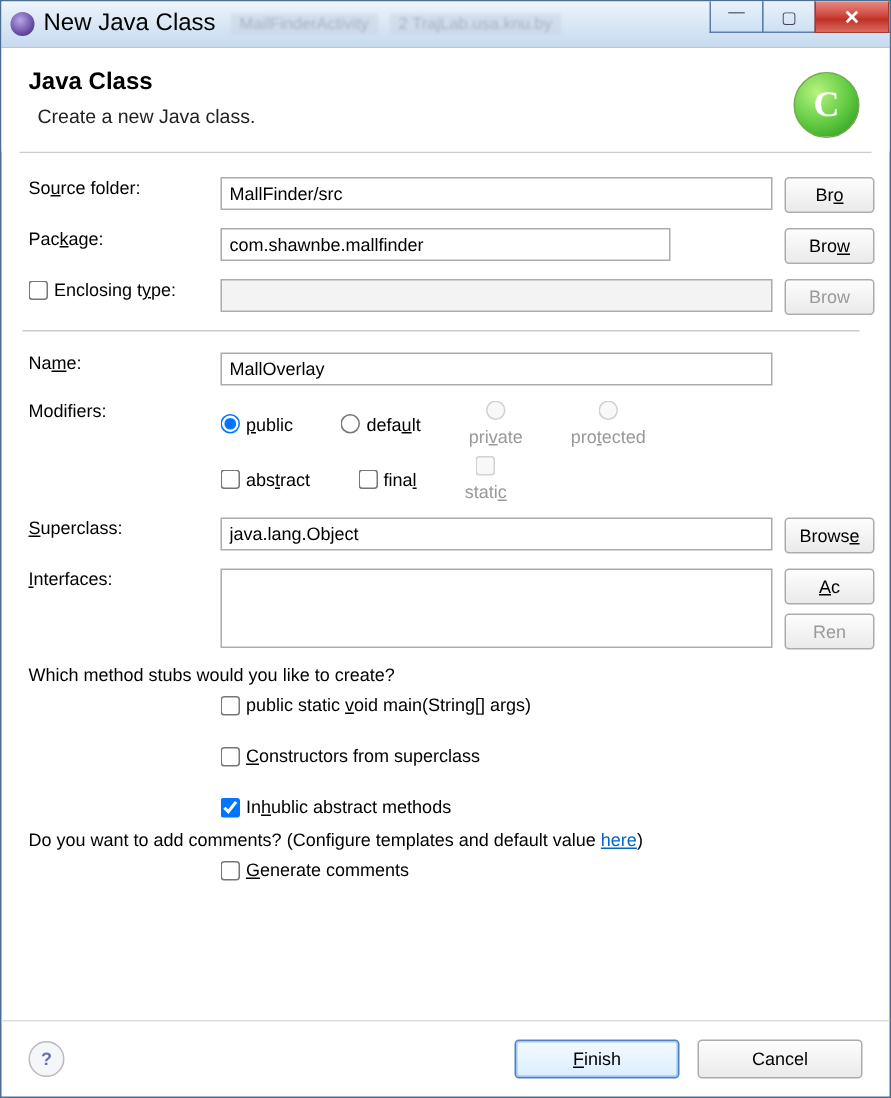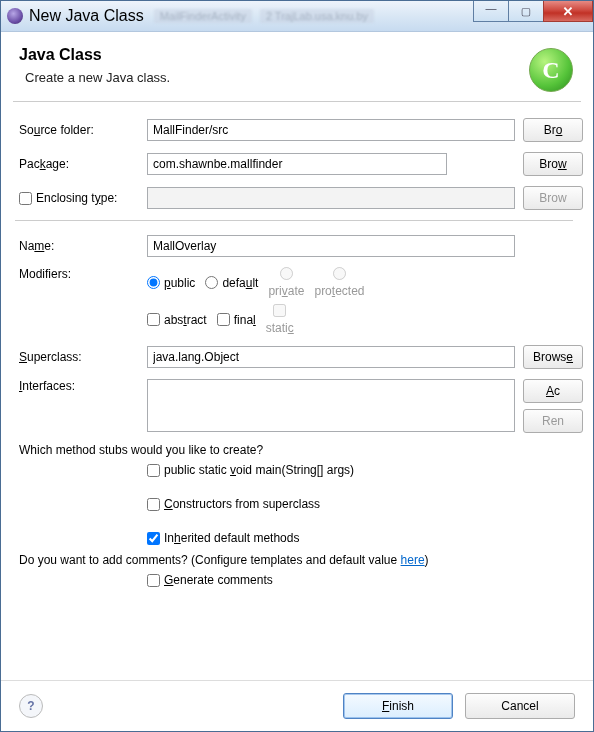--- a/index.html
+++ b/index.html
@@ -125,21 +125,20 @@
   margin: 0 12px;
 }
 
 .content {
   padding: 16px 0 10px 18px;
   flex: 1 1 auto;
   overflow: hidden;
 }
 .row {
   display: flex;
-  align-items: center;
   margin-bottom: 10px;
   gap: 8px;
 }
 .row.top { align-items: flex-start; }
 .row .label {
   width: 120px;
   text-align: left;
 }
 .underline { text-decoration: underline; }
 .text-input {
@@ -173,21 +172,21 @@
 .side-btn[disabled] {
   color: #9a9a9a;
 }
 .side-col {
   display: flex;
   flex-direction: column;
   gap: 6px;
 }
 .radios, .checks {
   display: flex;
-  gap: 10px;
+  gap: 32px;
   align-items: center;
 }
 .radio-item, .check-item {
   display: flex;
   align-items: center;
   gap: 4px;
 }
 .radio-item input, .check-item input {
   margin: 0;
 }
@@ -389,21 +388,21 @@
       <label class="check-item" style="margin-bottom:6px">
         <input type="checkbox" class="chk" style="">
         <span><span>public static </span><span class="underline">v</span><span>oid main(String[] args)</span></span>
       </label><br>
       <label class="check-item" style="margin-bottom:6px">
         <input type="checkbox" class="chk" style="">
         <span><span class="underline">C</span><span>onstructors from superclass</span></span>
       </label><br>
       <label class="check-item">
         <input type="checkbox" class="chk" checked="" style="">
-        <span><span>In</span><span class="underline">h</span><span>erited default methods</span></span>
+        <span><span>In</span><span class="underline">h</span><span>ublic abstract methods</span></span>
       </label>
     </div>
 
     <div class="section-text">
       <span>Do you want to add comments? (Configure templates and default value </span><span class="link">here</span><span>)</span>
     </div>
     <div class="indent">
       <label class="check-item">
         <input type="checkbox" class="chk" style="">
         <span><span class="underline">G</span><span>enerate comments</span></span>

